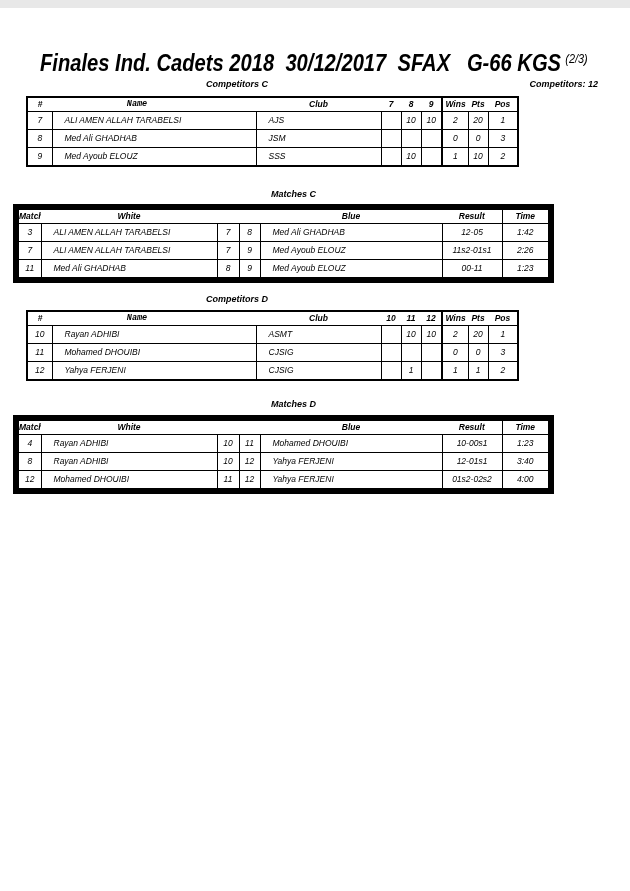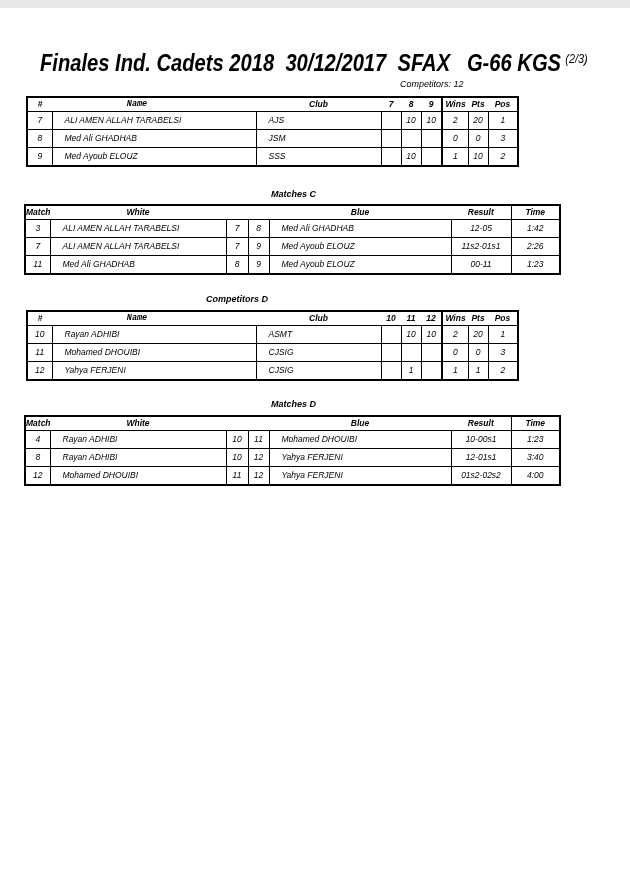--- a/index.html
+++ b/index.html
@@ -45,35 +45,35 @@
   #caption-comp-c  { left: 26px; width: 422px; top: 71px; }
   #caption-match-c { left: 26px; width: 535px; top: 181px; }
   #caption-comp-d  { left: 26px; width: 422px; top: 286px; }
   #caption-match-d { left: 26px; width: 535px; top: 391px; }
 
   .meta {
     position: absolute;
     left: 400px;
     width: 198px;
     top: 71px;
-    text-align: left;
+    text-align: right;
     font-size: 9px;
-    font-weight: normal;
+    font-weight: bold;
     white-space: pre;
   }
 
   
   table {
     position: absolute;
     border-collapse: collapse;
     table-layout: fixed;
     background: #fff;
   }
   table.comp  { left: 26px; width: 491px; border: 2px solid #000; }
-  table.match { left: 24px; width: 535px; border: 2px solid #000000; }
+  table.match { left: 13px; width: 535px; border: 6px solid #000000; }
   #table-comp-c  { top: 88px;  }
   #table-match-c { top: 196px; }
   #table-comp-d  { top: 302px; }
   #table-match-d { top: 407px; }
 
   th, td {
     font-size: 8.5px;
     padding: 0;
     overflow: hidden;
     white-space: nowrap;
@@ -102,20 +102,21 @@
   
   th.name-h { padding-right: 34px; font-family: Liberation Mono, monospace; }
 </style>
 </head>
 <body>
 
 <div class="page">
 
   <div class="title"><span>Finales Ind. Cadets 2018  30/12/2017  SFAX   G-66 KGS</span><span class="sup">(2/3)</span></div>
 
+  <div class="caption" id="caption-comp-c">Competitors C</div>
   <div class="meta">Competitors: 12</div>
 
   <table class="comp" id="table-comp-c">
     <colgroup>
       <col style="width:25px">
         <col style="width:204px">
         <col style="width:125px">
       <col style="width:20px">
         <col style="width:20px">
         <col style="width:21px">

